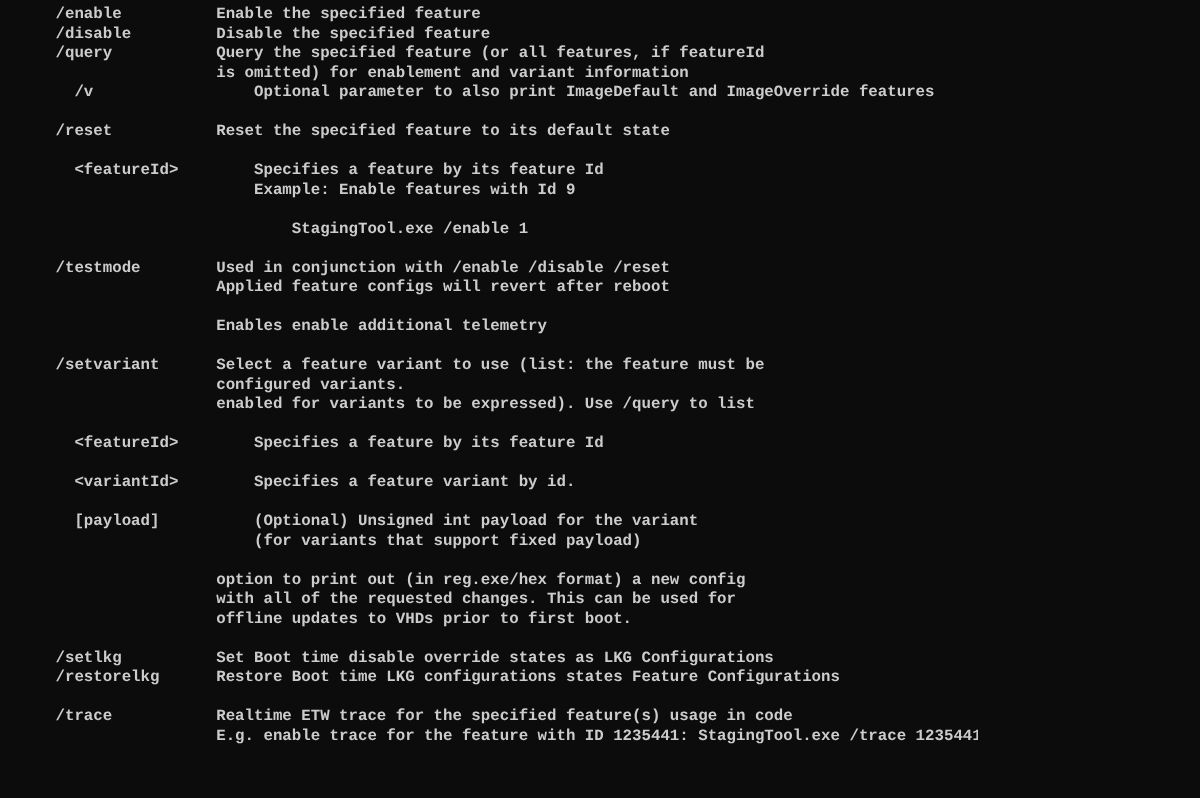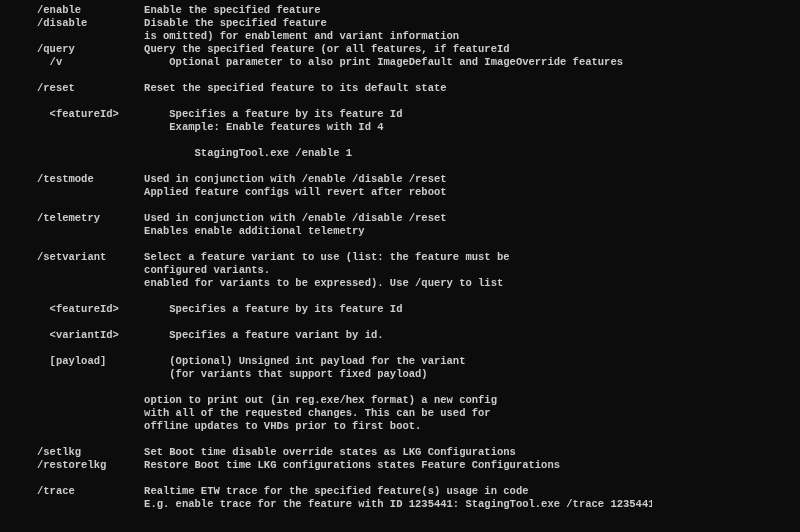--- a/index.html
+++ b/index.html
@@ -30,35 +30,34 @@
     height: 13px;
     overflow: hidden;
   }
 </style>
 </head>
 <body>
 
 <div class="terminal">
     <div class="line">/enable          Enable the specified feature</div>
     <div class="line">/disable         Disable the specified feature</div>
+    <div class="line">/query           Query the specified feature (or all features, if featureId</div>
     <div class="line">                 is omitted) for enablement and variant information</div>
-    <div class="line">/query           Query the specified feature (or all features, if featureId</div>
     <div class="line">  /v                 Optional parameter to also print ImageDefault and ImageOverride features</div>
     <div class="line"></div>
     <div class="line">/reset           Reset the specified feature to its default state</div>
     <div class="line"></div>
     <div class="line">  &lt;featureId&gt;        Specifies a feature by its feature Id</div>
-    <div class="line">                     Example: Enable features with Id 4</div>
+    <div class="line">                     Example: Enable features with Id 9</div>
     <div class="line"></div>
     <div class="line">                         StagingTool.exe /enable 1</div>
     <div class="line"></div>
     <div class="line">/testmode        Used in conjunction with /enable /disable /reset</div>
     <div class="line">                 Applied feature configs will revert after reboot</div>
     <div class="line"></div>
-    <div class="line">/telemetry       Used in conjunction with /enable /disable /reset</div>
     <div class="line">                 Enables enable additional telemetry</div>
     <div class="line"></div>
     <div class="line">/setvariant      Select a feature variant to use (list: the feature must be</div>
     <div class="line">                 configured variants.</div>
     <div class="line">                 enabled for variants to be expressed). Use /query to list</div>
     <div class="line"></div>
     <div class="line">  &lt;featureId&gt;        Specifies a feature by its feature Id</div>
     <div class="line"></div>
     <div class="line">  &lt;variantId&gt;        Specifies a feature variant by id.</div>
     <div class="line"></div>

